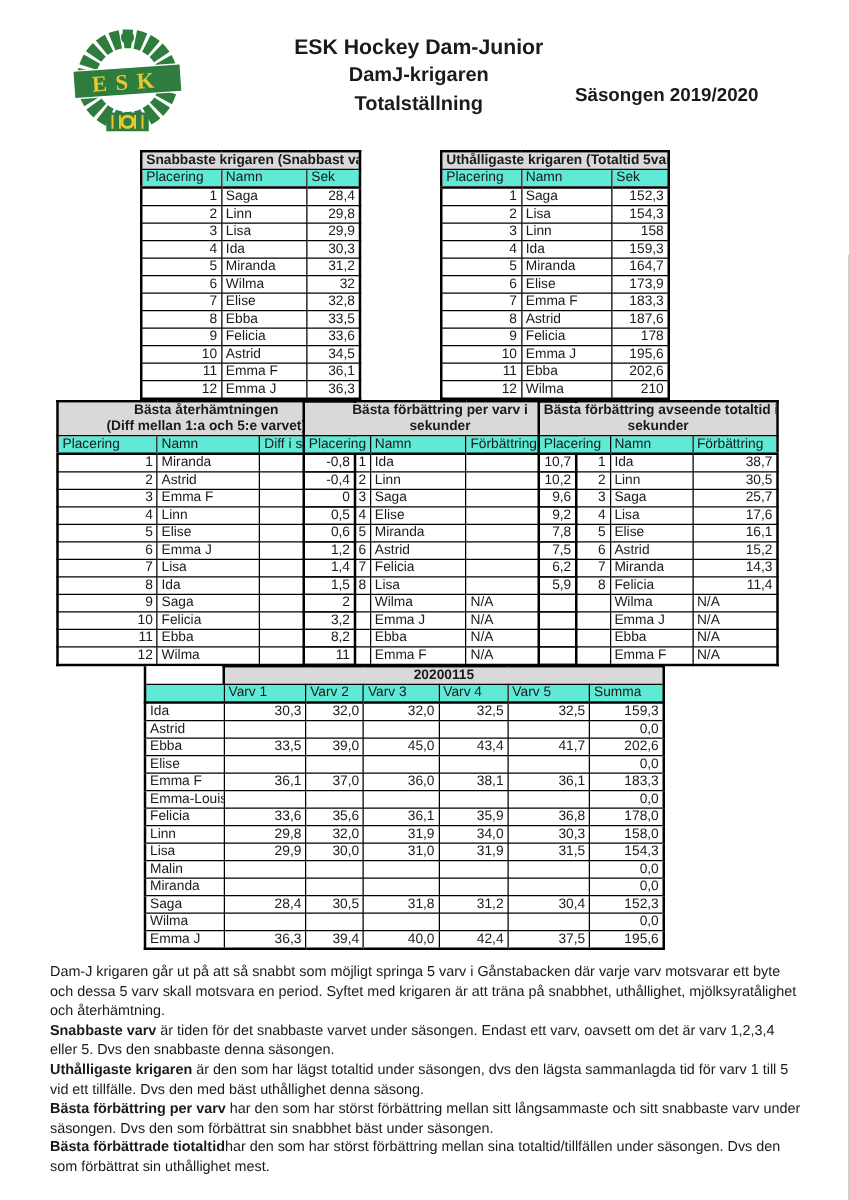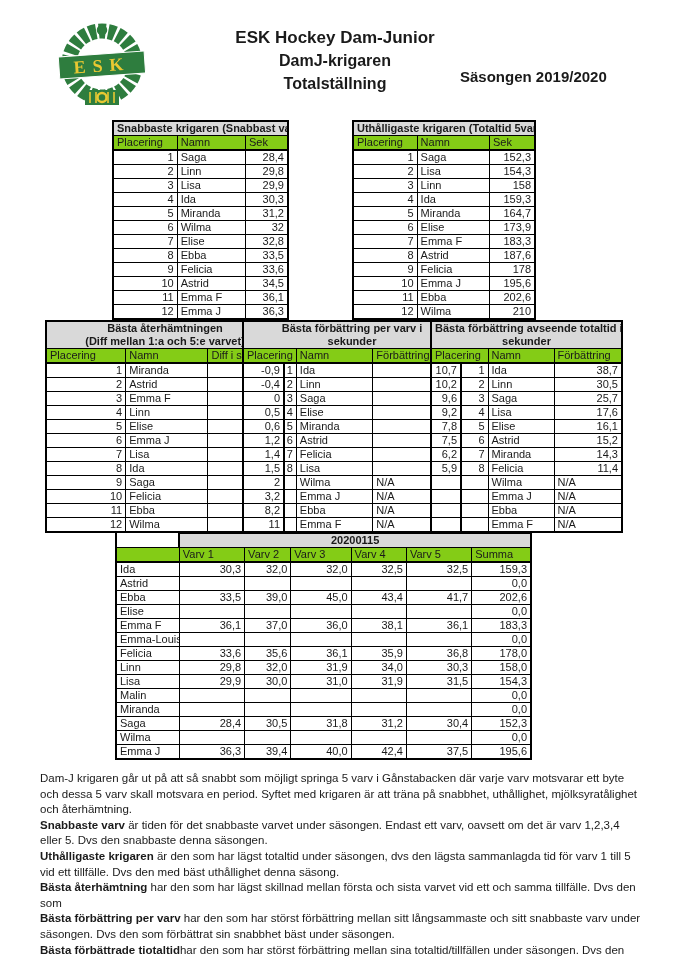--- a/index.html
+++ b/index.html
@@ -24,21 +24,21 @@
   .titles .t3 { font-size:16px; line-height:23px; }
   .season {
     position:absolute; left:460px; top:28px;
     font-size:15px; font-weight:bold;margin-top:40px;
   }
   
   table { border-collapse:collapse; table-layout:fixed; font-size:11px; }
   td { border:1px solid #000; padding:0 3px; height:13px; line-height:13px;
        overflow:hidden; white-space:nowrap; }
   td.num { text-align:right; }
-  tr.hdr td { background:#84cc16; border-bottom:2px solid #000; }
+  tr.hdr td { background:#5eead4; border-bottom:2px solid #000; }
   td.ttl { background:#d9d9d9; font-weight:bold; text-align:center; }
   table.rank { border:2px solid #000; position:absolute; }
   #tbl-fastest   { left:112px; top:120px; width:177px; }
   #tbl-endurance { left:352px; top:120px; width:184px; }
   #tbl-recovery  { left:45px;  top:320px; width:240px; }
   #tbl-improve-lap   { left:242px; top:320px; width:220px; }
   #tbl-improve-total { left:430px; top:320px; width:170px; }
   
   #tbl-session { position:absolute; left:115px; top:532px; width:417px; }
   #tbl-session td.blank { border-top:hidden; border-left:hidden; background:#fff; }
@@ -253,21 +253,21 @@
           </td>
         </tr>
         <tr class="hdr">
           <td>Placering</td>
           <td>Namn</td>
           <td>Diff i sek</td>
         </tr>
         <tr>
           <td class="num">1</td>
           <td>Miranda</td>
-          <td class="num">-0,9</td>
+          <td class="num">-0,8</td>
         </tr>
         <tr>
           <td class="num">2</td>
           <td>Astrid</td>
           <td class="num">-0,4</td>
         </tr>
         <tr>
           <td class="num">3</td>
           <td>Emma F</td>
           <td class="num">0</td>
@@ -630,18 +630,17 @@
           <td class="num">37,5</td>
           <td class="num">195,6</td>
         </tr>
       </tbody>
     </table>
 
   <div class="footer">
     <p><b></b><span>Dam-J krigaren går ut på att så snabbt som möjligt springa 5 varv i Gånstabacken där varje varv motsvarar ett byte och dessa 5 varv skall motsvara en period. Syftet med krigaren är att träna på snabbhet, uthållighet, mjölksyratålighet och återhämtning.</span></p>
     <p><b>Snabbaste varv</b><span> är tiden för det snabbaste varvet under säsongen. Endast ett varv, oavsett om det är varv 1,2,3,4 eller 5. Dvs den snabbaste denna säsongen.</span></p>
     <p><b>Uthålligaste krigaren</b><span> är den som har lägst totaltid under säsongen, dvs den lägsta sammanlagda tid för varv 1 till 5 vid ett tillfälle. Dvs den med bäst uthållighet denna säsong.</span></p>
-    <p><b>Bästa återhämtning</b><span> har den som har lägst skillnad mellan första och sista varvet vid ett och samma tillfälle. Dvs den som</span></p>
     <p><b>Bästa förbättring per varv</b><span> har den som har störst förbättring mellan sitt långsammaste och sitt snabbaste varv under säsongen. Dvs den som förbättrat sin snabbhet bäst under säsongen.</span></p>
     <p><b>Bästa förbättrade tiotaltid</b><span>har den som har störst förbättring mellan sina totaltid/tillfällen under säsongen. Dvs den som förbättrat sin uthållighet mest.</span></p>
   </div>
 
 </div>
 
 </body></html>

